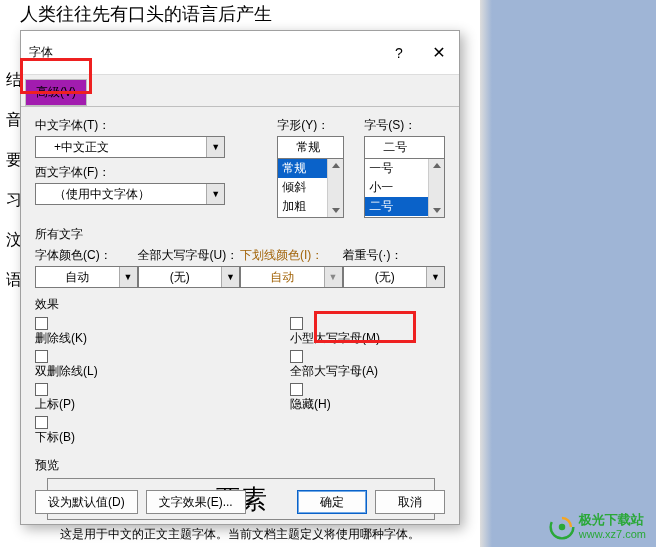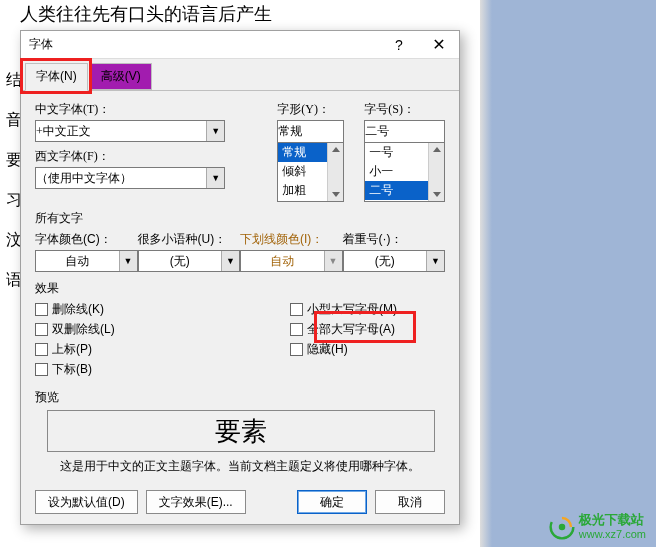--- a/index.html
+++ b/index.html
@@ -45,21 +45,21 @@
     position: absolute;
     left: 20px;
     top: 30px;
     width: 440px;
     height: 495px;
     background: #f0f0f0;
     border: 1px solid #a0a0a0;
     box-shadow: 4px 4px 12px rgba(0,0,0,0.3);
   }
   .titlebar {
-    height: 28px;
+    height: 44px;
     display: flex;
     align-items: center;
     padding: 0 0 0 8px;
     background: #fff;
     border-bottom: 1px solid #ddd;
   }
   .titlebar .title { flex: 1; }
   .titlebar .btn {
     width: 40px;
     height: 28px;
@@ -92,21 +92,21 @@
   }
   .row { display: flex; margin-bottom: 2px; }
   .col { display: flex; flex-direction: column; }
   .label { margin-bottom: 2px; }
   .combo {
     display: flex;
     height: 22px;
     background: #fff;
     border: 1px solid #7a7a7a;
   }
-  .combo .text { flex: 1; padding: 2px 0; overflow: hidden; white-space: nowrap; }
+  .combo .text { flex: 1; padding: 2px 18px; overflow: hidden; white-space: nowrap; }
   .combo .arrow {
     width: 18px;
     background: #e5e5e5;
     border-left: 1px solid #aaa;
     display: flex;
     align-items: center;
     justify-content: center;
     font-size: 9px;
   }
   .listbox {
@@ -131,22 +131,22 @@
     left: 4px;
     width: 0; height: 0;
     border-left: 4px solid transparent;
     border-right: 4px solid transparent;
   }
   .listbox .scrollbar::before { top: 4px; border-bottom: 5px solid #666; }
   .listbox .scrollbar::after { bottom: 4px; border-top: 5px solid #666; }
   .section-label { margin: 8px 0 4px 0; }
   .checkbox-row {
     display: flex;
-    align-items: center;
     margin-bottom: 3px;
+    flex-direction: column;
   }
   .checkbox {
     width: 13px;
     height: 13px;
     border: 1px solid #666;
     background: #fff;
     margin-right: 4px;
     flex-shrink: 0;
   }
   .preview-box {
@@ -219,27 +219,26 @@
 <div class="page-edge"></div>
 
 <div class="dialog">
   <div class="titlebar">
     <span class="title">字体</span>
     <div class="btn">?</div>
     <div class="btn close">✕</div>
   </div>
 
   <div class="tabs">
-    <div class="tab active">字体(N)</div>
     <div class="tab">高级(V)</div>
   </div>
 
   <div class="content">
 
-    <div class="row" style="gap:20px;font-family:Liberation Serif, serif;">
+    <div class="row" style="gap:20px;">
       <div class="col" style="width:210px;">
         <div class="label">中文字体(T)：</div>
         <div class="combo">
           <div class="text">+中文正文</div>
           <div class="arrow">▼</div>
         </div>
         <div class="label" style="margin-top:6px">西文字体(F)：</div>
         <div class="combo">
           <div class="text">（使用中文字体）</div>
           <div class="arrow">▼</div>
@@ -274,21 +273,21 @@
     <div class="section-label">所有文字</div>
     <div class="row" style="">
       <div class="col" style="flex:1">
         <div class="label">字体颜色(C)：</div>
         <div class="combo">
           <div class="text" style="text-align:center">自动</div>
           <div class="arrow">▼</div>
         </div>
       </div>
       <div class="col" style="flex:1">
-        <div class="label">很多小语种(U)：</div>
+        <div class="label">全部大写字母(U)：</div>
         <div class="combo">
           <div class="text" style="text-align:center">(无)</div>
           <div class="arrow">▼</div>
         </div>
       </div>
       <div class="col" style="flex:1">
         <div class="label grey-text">下划线颜色(I)：</div>
         <div class="combo disabled">
           <div class="text grey-text" style="text-align:center">自动</div>
           <div class="arrow">▼</div>

